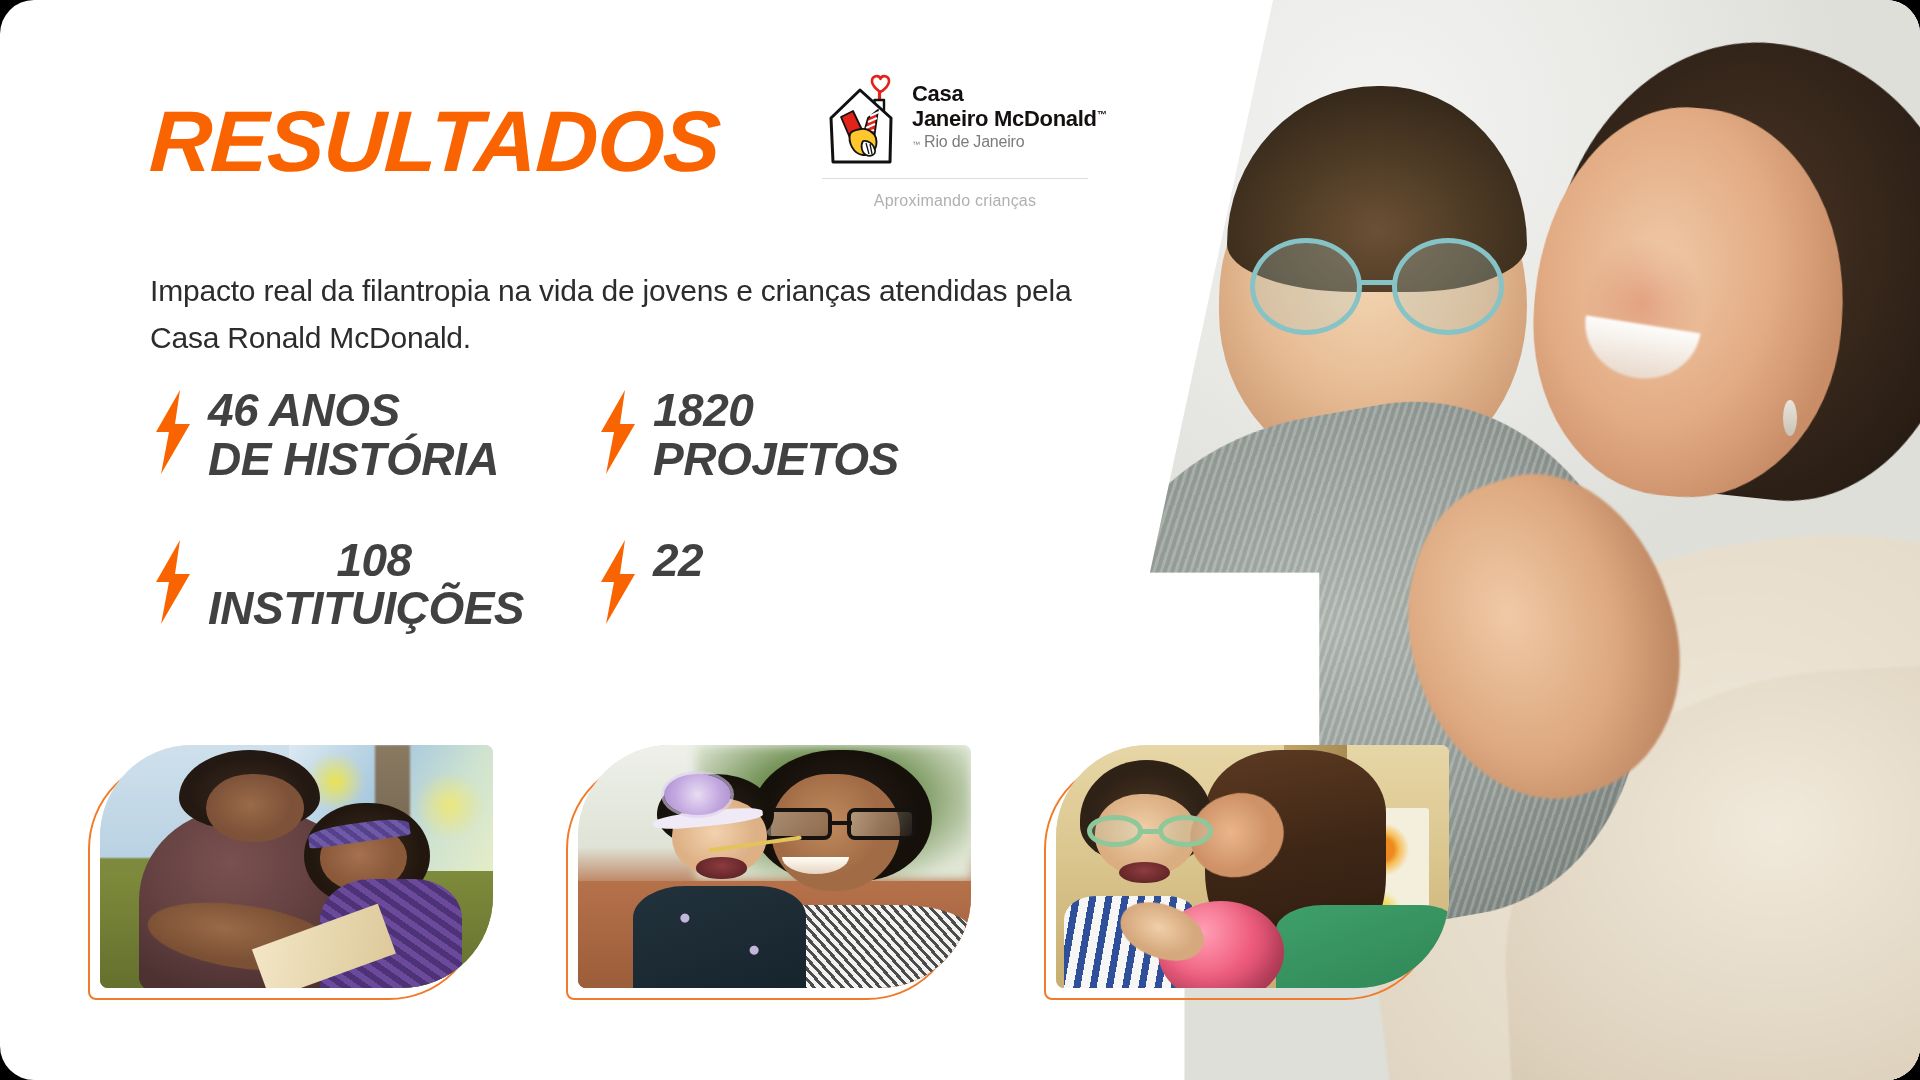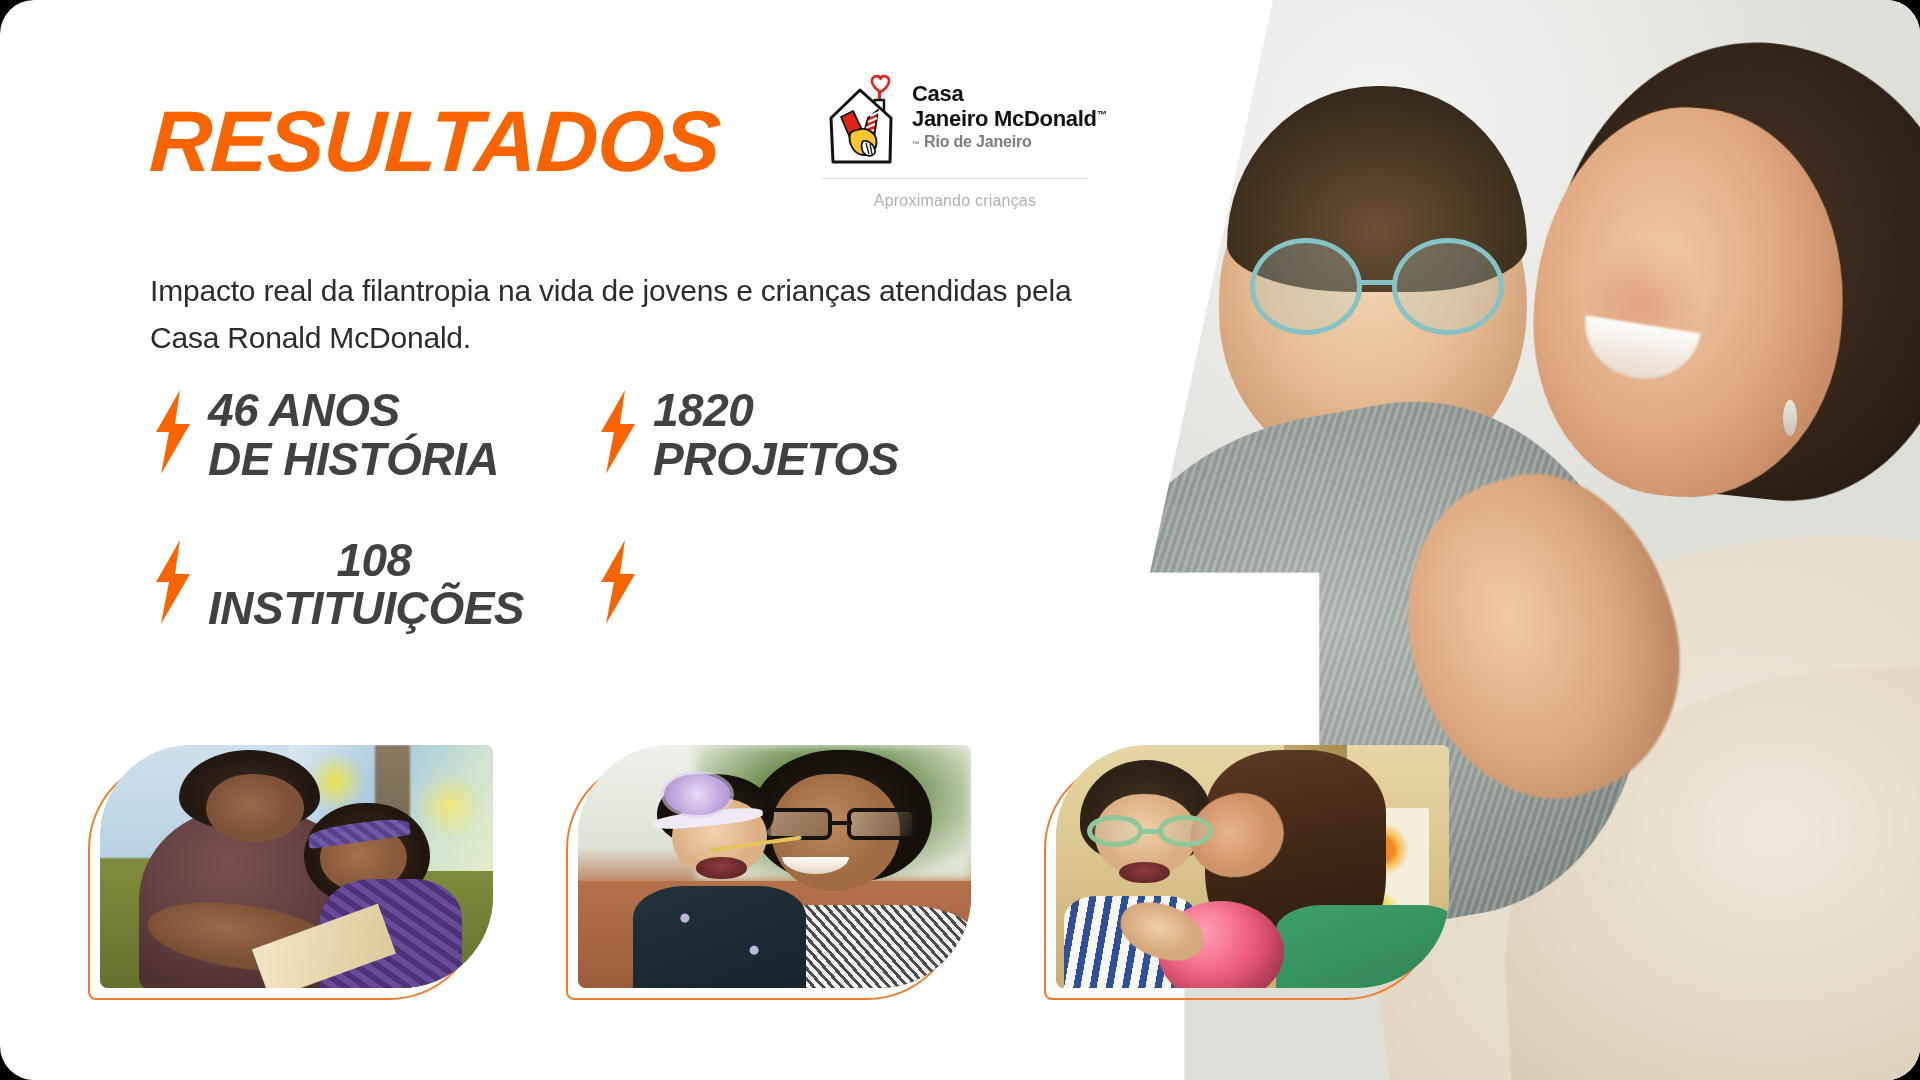--- a/index.html
+++ b/index.html
@@ -149,21 +149,21 @@
   #logo-wrap { position:absolute; left:822px; top:62px; width:270px; }
   #logo-row { display:flex; align-items:flex-start; gap:12px; }
   #logo-mark { width:78px; height:104px; flex:none; }
   #logo-text { padding-top:20px; }
   #logo-text .l1, #logo-text .l2 {
     font-size:22px; font-weight:600; color:#14100f; line-height:1.12;
     letter-spacing:-.3px; white-space:nowrap;
   }
   #logo-text .tm { font-size:10px; vertical-align:super; font-weight:600; }
   #logo-text .l3 {
-    font-size:16px; color:#7c7c7c; font-weight:700; margin-top:2px;
+    font-size:16px; color:#7c7c7c; font-weight:400; margin-top:2px;
     letter-spacing:-.2px;
   }
   #logo-text .l3 .sm { font-size:8px; color:#7c7c7c; }
   #logo-rule {
     margin-top:12px; height:1px; width:266px;
     background:#dcdcdc;
   }
   #logo-tag {
     margin-top:13px; text-align:center; width:266px;
     font-size:16px; color:#b0b0b0; letter-spacing:.2px;
@@ -452,20 +452,21 @@
         <span class="n indent">108</span>
         <span class="l">INSTITUIÇÕES</span>
       </div>
     </div>
 
     <div class="stat">
       <svg class="bolt" viewBox="0 0 42 84">
         <path d="M30 0 L6 42 L19 42 L11 84 L40 34 L25 34 Z" fill="#FA6400"></path>
       </svg>
       <div class="stat-text">
+        <span class="n">22</span>
       </div>
     </div>
 
   </div>
 
   <div class="pcard" id="pcard1">
     <div class="outline"></div>
     <div class="frame">
       <div class="p1-bg"></div>
       <div class="p1-win"></div>

